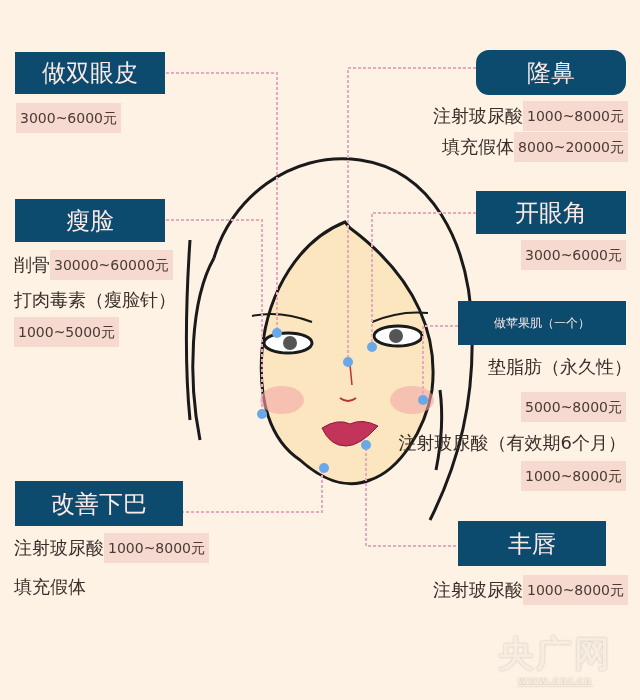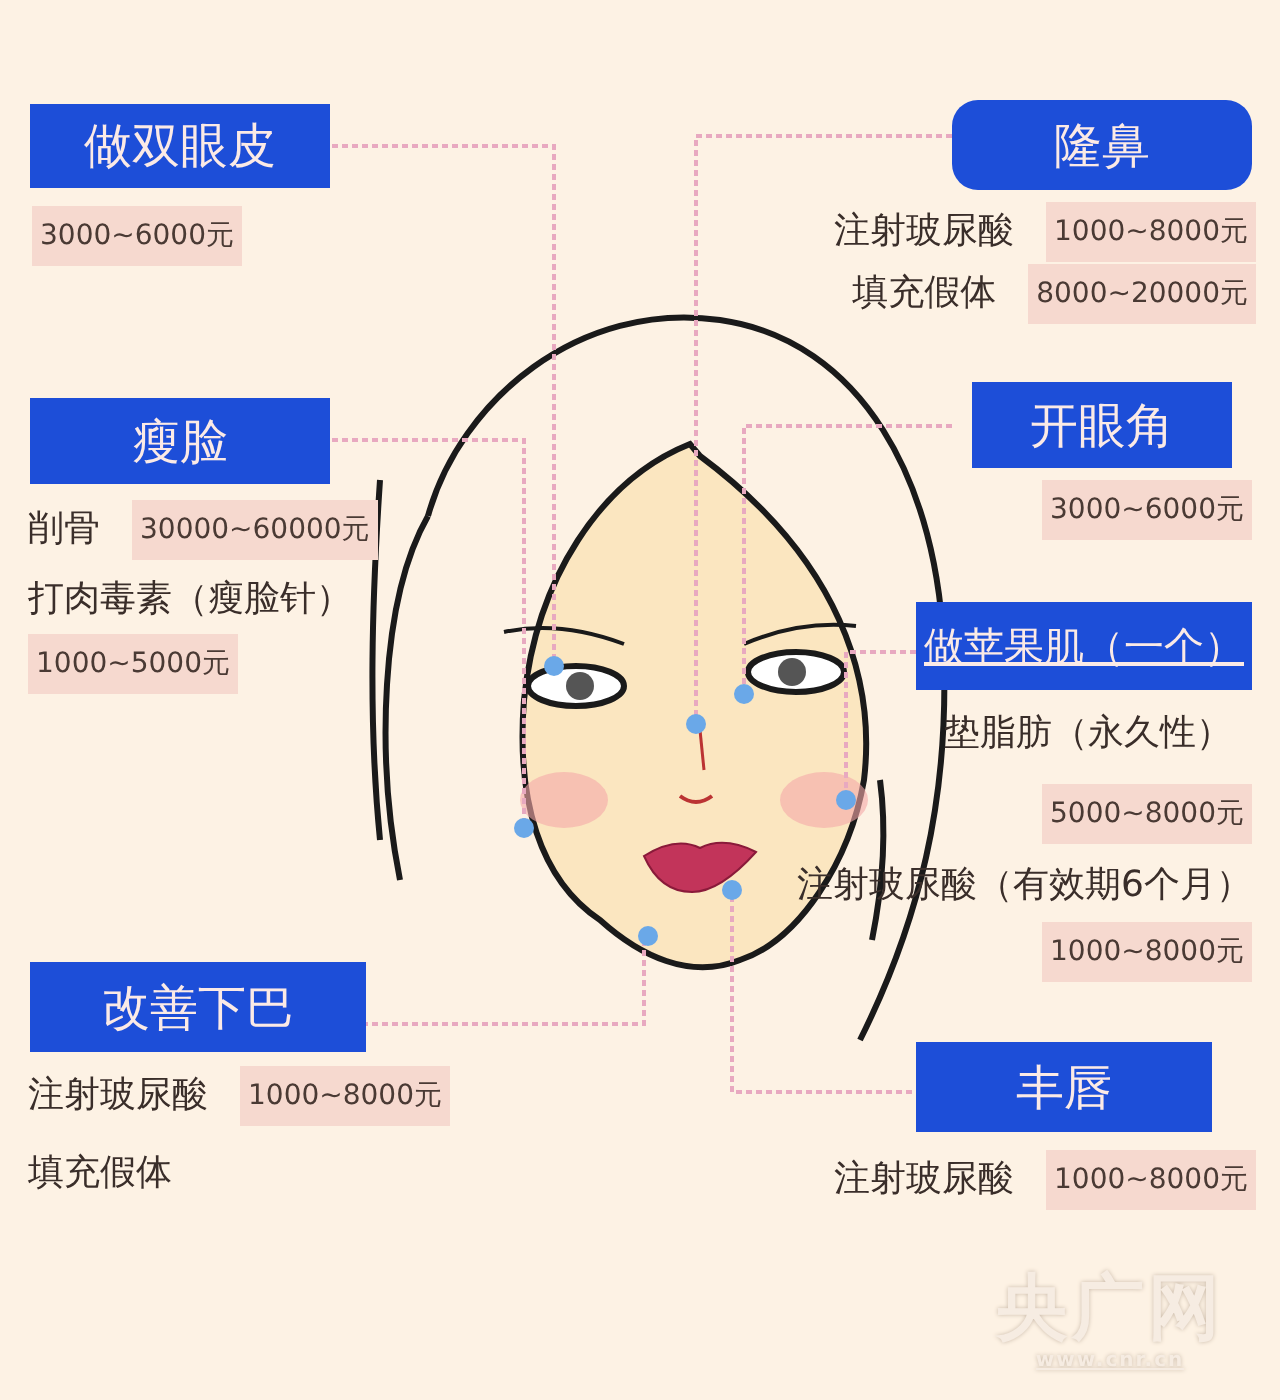--- a/index.html
+++ b/index.html
@@ -1,23 +1,23 @@
 <!DOCTYPE html>
 <html><head>
 <meta charset="utf-8">
 <style>
   html, body { margin:0; padding:0; }
   body { width:640px; height:700px; background:#fdf2e4; position:relative; overflow:hidden;
          font-family:"DejaVu Sans","Liberation Sans",sans-serif; color:#3a2e2a; }
-  .hdr { position:absolute; background:#1d4ed8; color:#fbeae6; font-size:24px; display:flex;
+  .hdr { position:absolute; background:#0c4a6e; color:#fbeae6; font-size:24px; display:flex;
          align-items:center; justify-content:center; box-sizing:border-box; }
   .price { position:absolute; background:#f6d9cf; color:#4a3a34; font-size:14px; padding:0 4px;
            height:30px; line-height:30px; white-space:nowrap; }
   .lbl { position:absolute; font-size:18px; color:#3a2e2a; white-space:nowrap; height:30px; line-height:30px; }
-  .row { position:absolute; display:flex; align-items:flex-start; gap:16px; }
+  .row { position:absolute; display:flex; align-items:flex-start; gap:0; }
   .row .price, .row .lbl { position:static; }
   svg.overlay { position:absolute; left:0; top:0; }
   .wm { position:absolute; left:498px; top:630px; color:#f6ece2; font-size:36px; font-weight:bold;
         text-shadow:0 0 2px #c9b9a8; letter-spacing:2px; }
   .wm small { display:block; font-size:10px; letter-spacing:1px; text-align:center; margin-top:-4px;text-decoration:underline; }
 </style>
 </head>
 <body>
 
 <svg class="overlay" width="640" height="700">
@@ -88,29 +88,29 @@
 <div class="hdr" style="left:15px;top:199px;width:150px;height:43px;">
   <span>瘦脸</span>
 </div>
 <div class="row" style="left:14px;top:250px;">
   <span class="lbl">削骨</span>
   <span class="price">30000~60000元</span>
 </div>
 <div class="lbl" style="left:14px;top:285px;">打肉毒素（瘦脸针）</div>
 <div class="price" style="left:14px;top:317px;">1000~5000元</div>
 
-<div class="hdr" style="left:486px;top:191px;width:130px;height:43px;">
+<div class="hdr" style="left:476px;top:191px;width:150px;height:43px;">
   <span>开眼角</span>
 </div>
 <div class="price" style="right:14px;top:240px;">3000~6000元</div>
 
-<div class="hdr" style="left:458px;top:301px;width:168px;height:44px;font-size:20px;text-decoration:underline;">
+<div class="hdr" style="left:458px;top:301px;width:168px;height:44px;font-size:12px;">
   <span>做苹果肌（一个）</span>
 </div>
-<div class="lbl" style="right:24px;top:352px;">垫脂肪（永久性）</div>
+<div class="lbl" style="right:8px;top:352px;">垫脂肪（永久性）</div>
 <div class="price" style="right:14px;top:392px;">5000~8000元</div>
 <div class="lbl" style="right:14px;top:428px;">注射玻尿酸（有效期6个月）</div>
 <div class="price" style="right:14px;top:461px;">1000~8000元</div>
 
 <div class="hdr" style="left:15px;top:481px;width:168px;height:45px;">
   <span>改善下巴</span>
 </div>
 <div class="row" style="left:14px;top:533px;">
   <span class="lbl">注射玻尿酸</span>
   <span class="price">1000~8000元</span>

